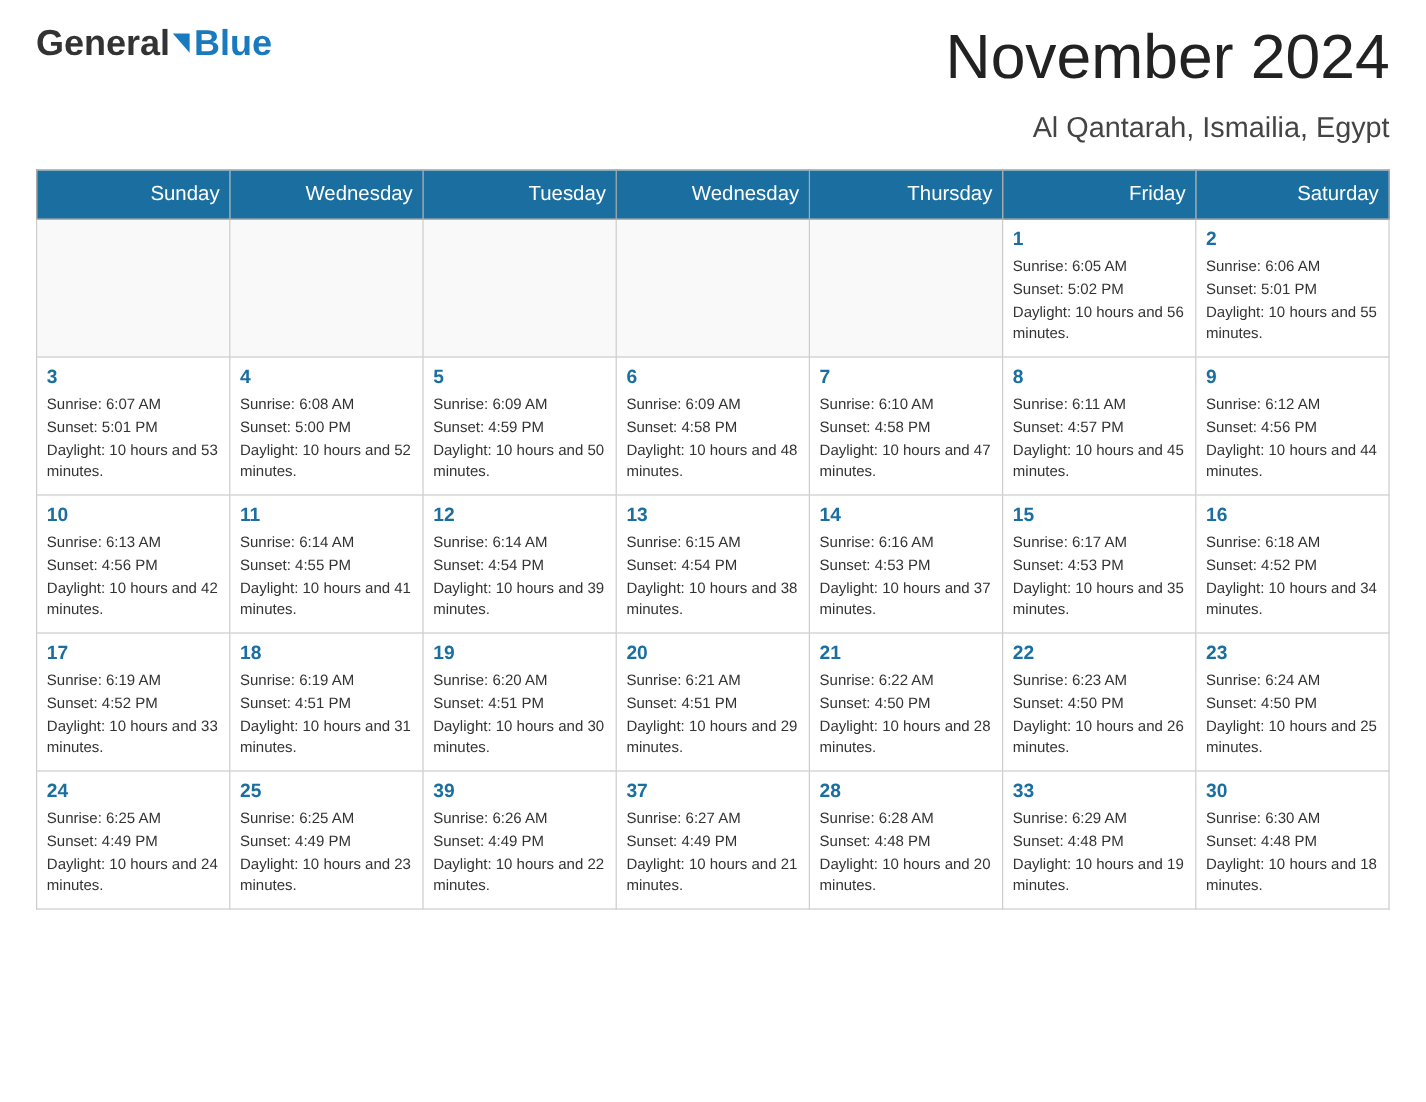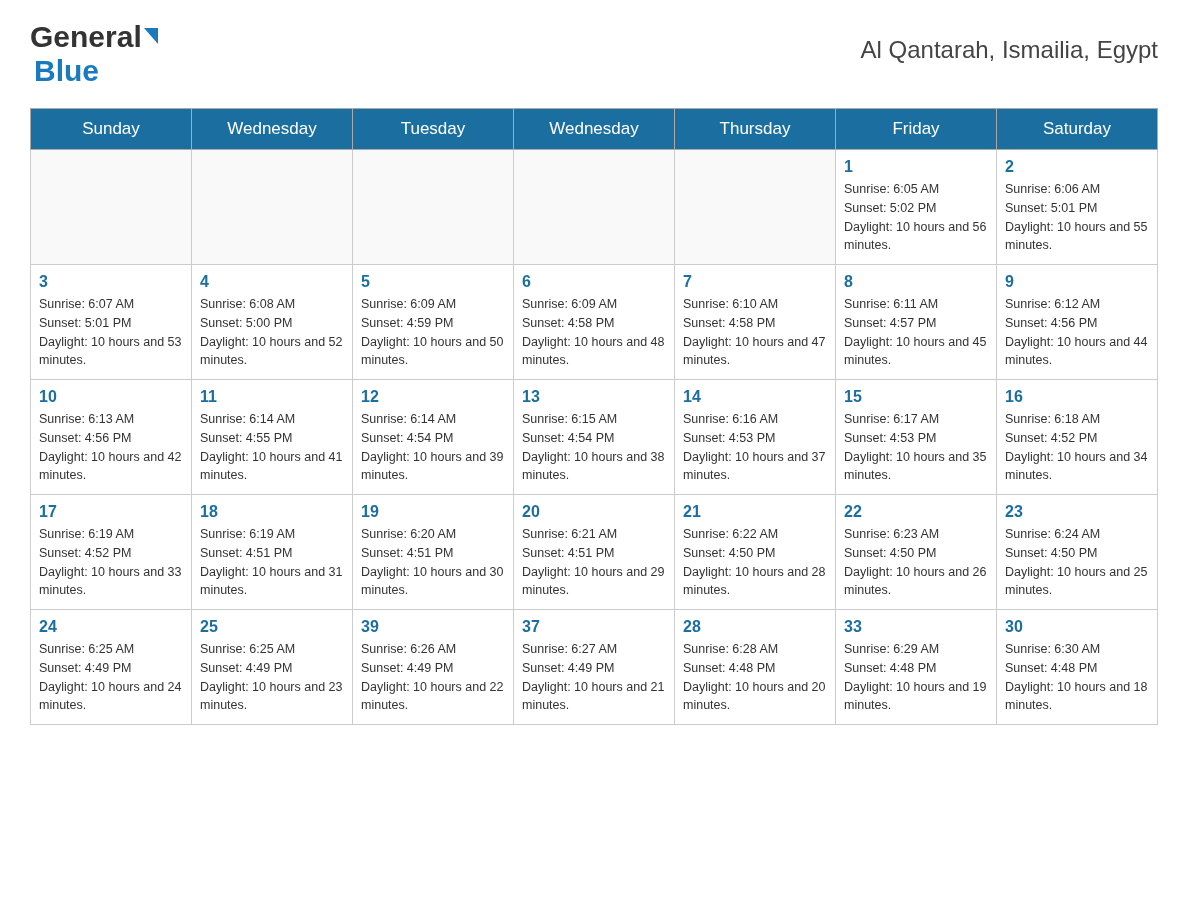--- a/index.html
+++ b/index.html
@@ -11,22 +11,22 @@
       padding: 20px 30px;
     }
     .header {
       display: flex;
       justify-content: space-between;
       align-items: flex-start;
       margin-bottom: 20px;
     }
     .logo {
       display: flex;
-      flex-direction: column;
-      align-items: flex-start;
+      flex-direction: row;
+      align-items: flex-end;
     }
     .logo-line {
       display: flex;
       align-items: center;
     }
     .title-section {
       text-align: right;
     }
     .month-title {
       font-size: 52px;
@@ -43,21 +43,21 @@
       width: 100%;
       border-collapse: collapse;
       border: 1px solid #aaa;
     }
     .calendar th {
       background: #1a6fa0;
       color: #fff;
       padding: 10px 8px;
       font-size: 17px;
       font-weight: normal;
-      text-align: center;
+      text-align: right;
       border: 1px solid #aaa;
     }
     .calendar td {
       vertical-align: top;
       padding: 8px;
       border: 1px solid #ccc;
       width: calc(100% / 7);
       min-height: 110px;
       font-size: 13px;
       color: #333;
@@ -88,20 +88,21 @@
   <div class="logo">
     <div class="logo-line">
       <span style="font-size:30px; font-weight:bold; color:#333;">General</span>
       <span style="display:inline-block; width:0; height:0; border-left:14px solid transparent; border-right:0; border-top:16px solid #1a7abf; margin-left:2px; margin-bottom:2px;"></span>
     </div>
     <div>
       <span style="font-size:30px; font-weight:bold; color:#1a7abf; margin-left:4px;">Blue</span>
     </div>
   </div>
   <div class="title-section">
+    <div class="month-title">November 2024</div>
     <div class="location-title">Al Qantarah, Ismailia, Egypt</div>
   </div>
 </div>
 
 <table class="calendar">
   <thead>
     <tr>
     <th>Sunday</th>
         <th>Wednesday</th>
         <th>Tuesday</th>

